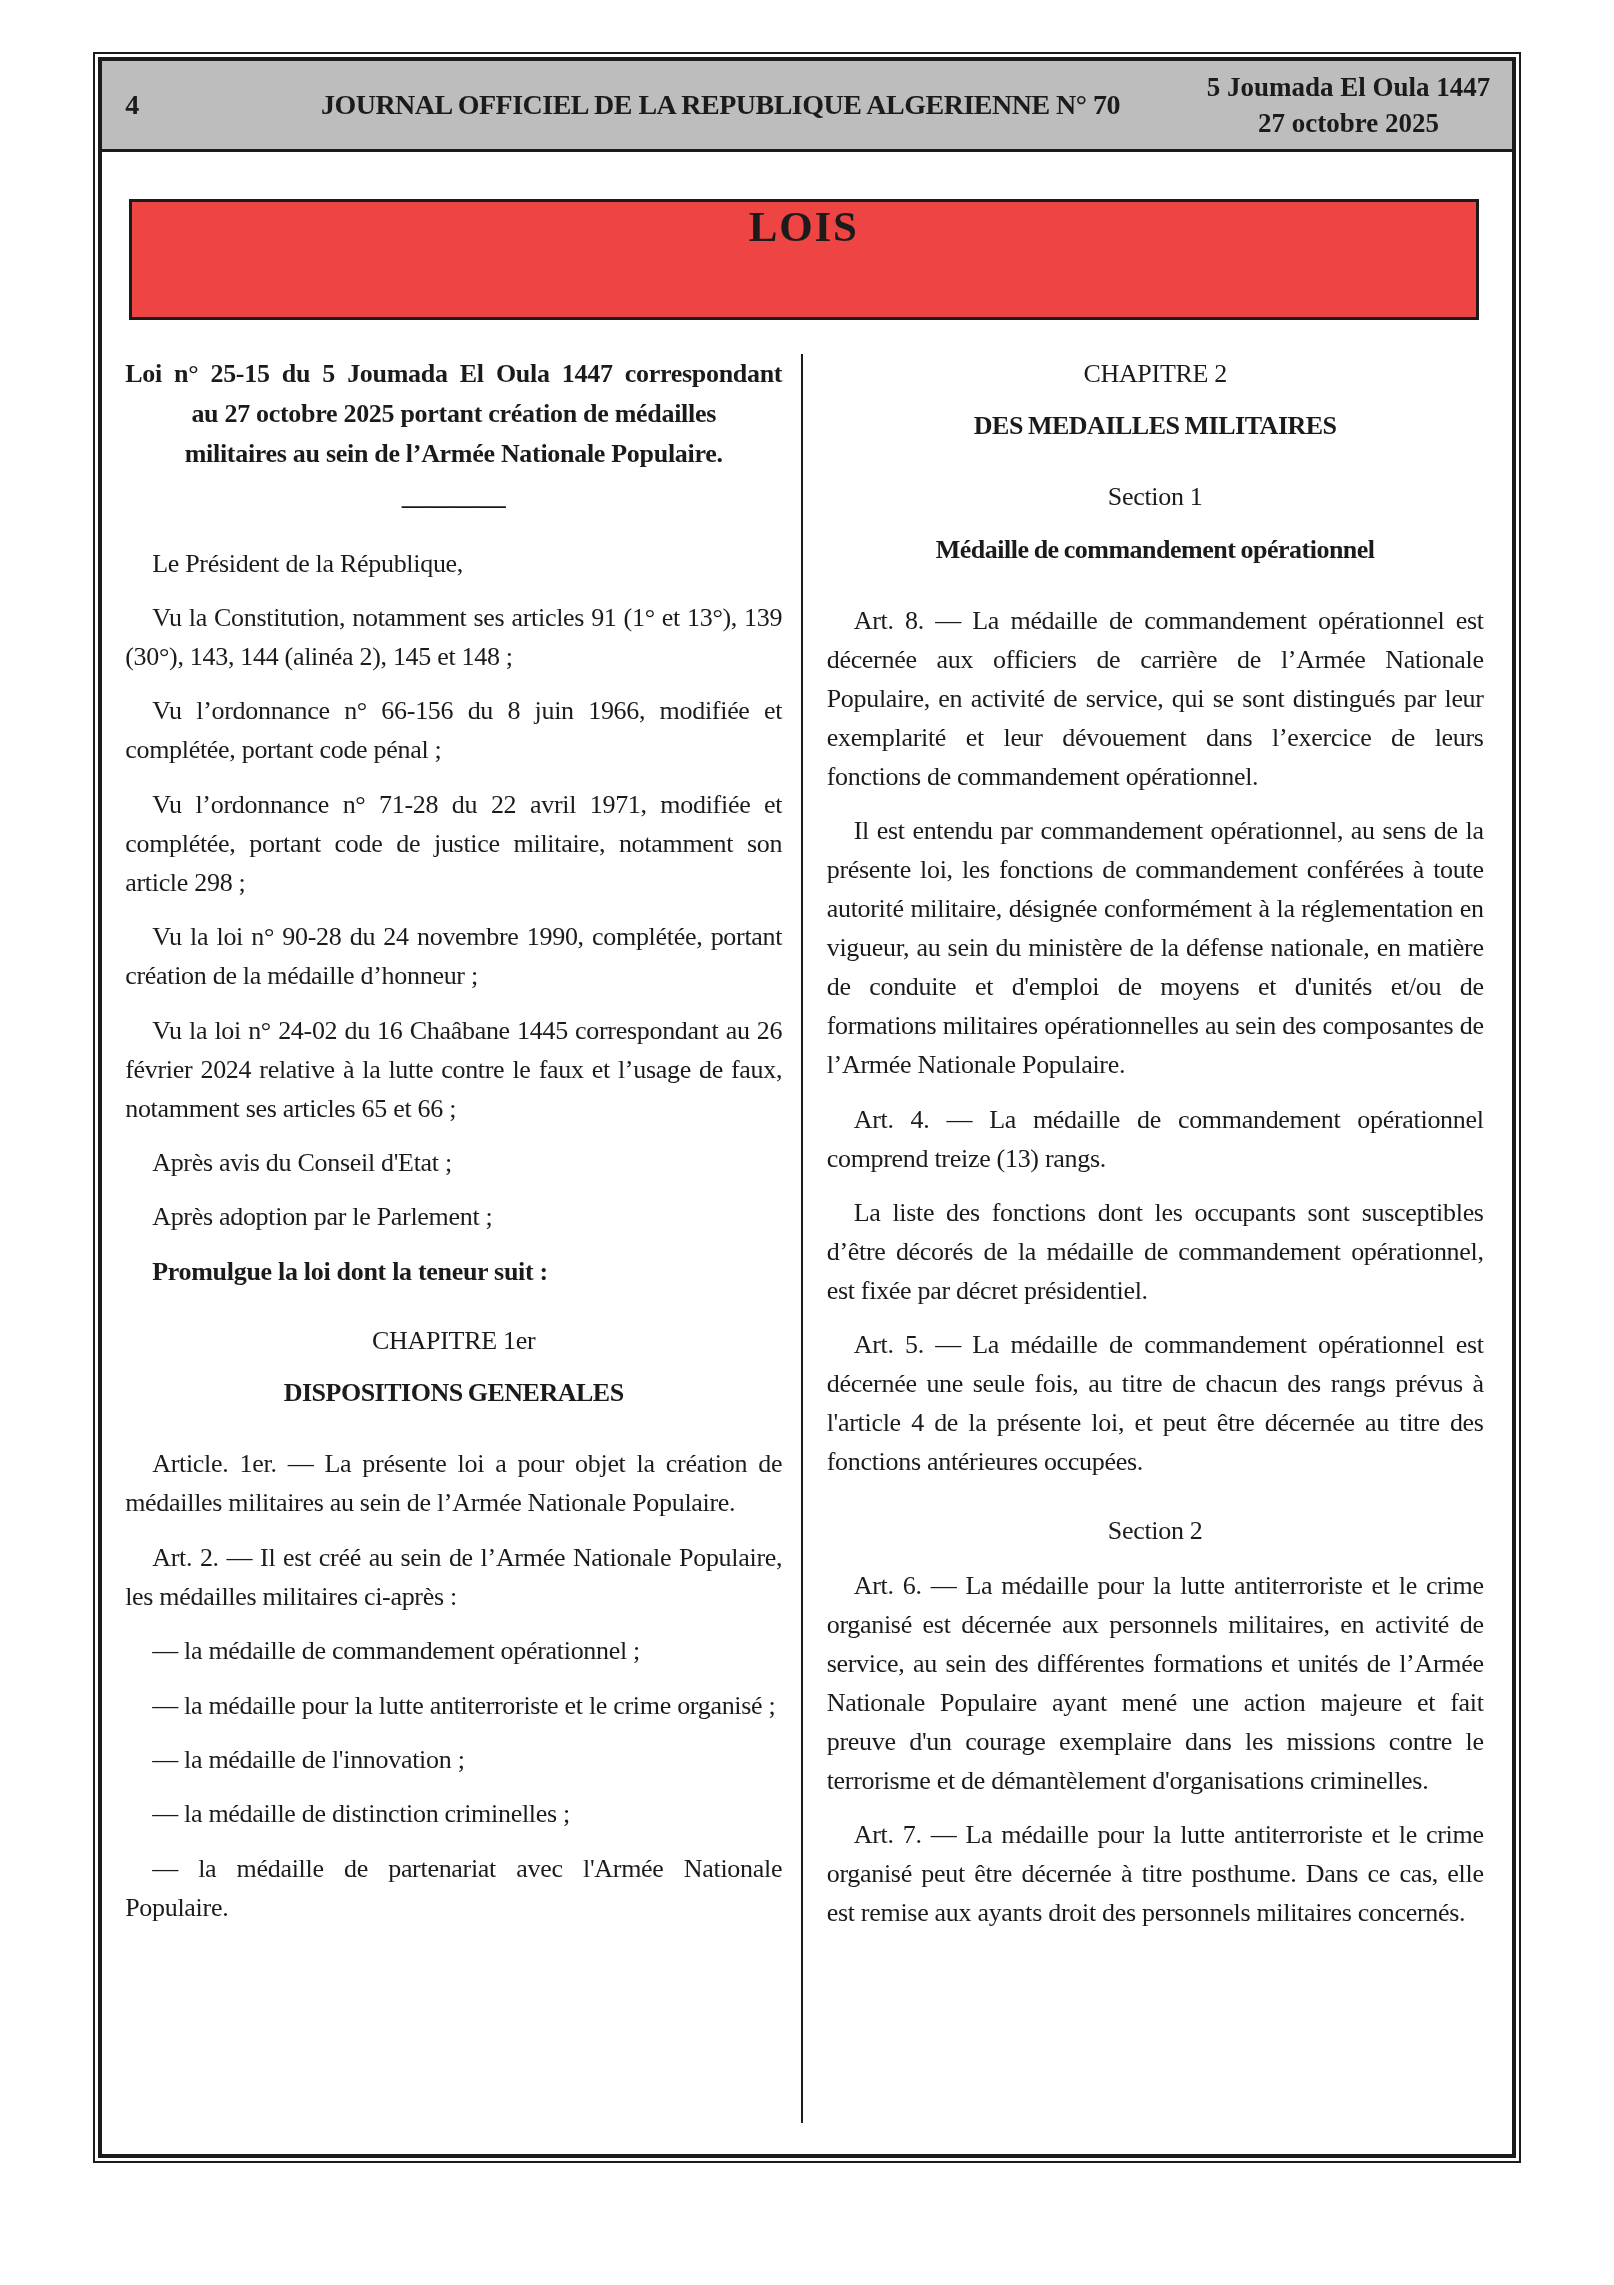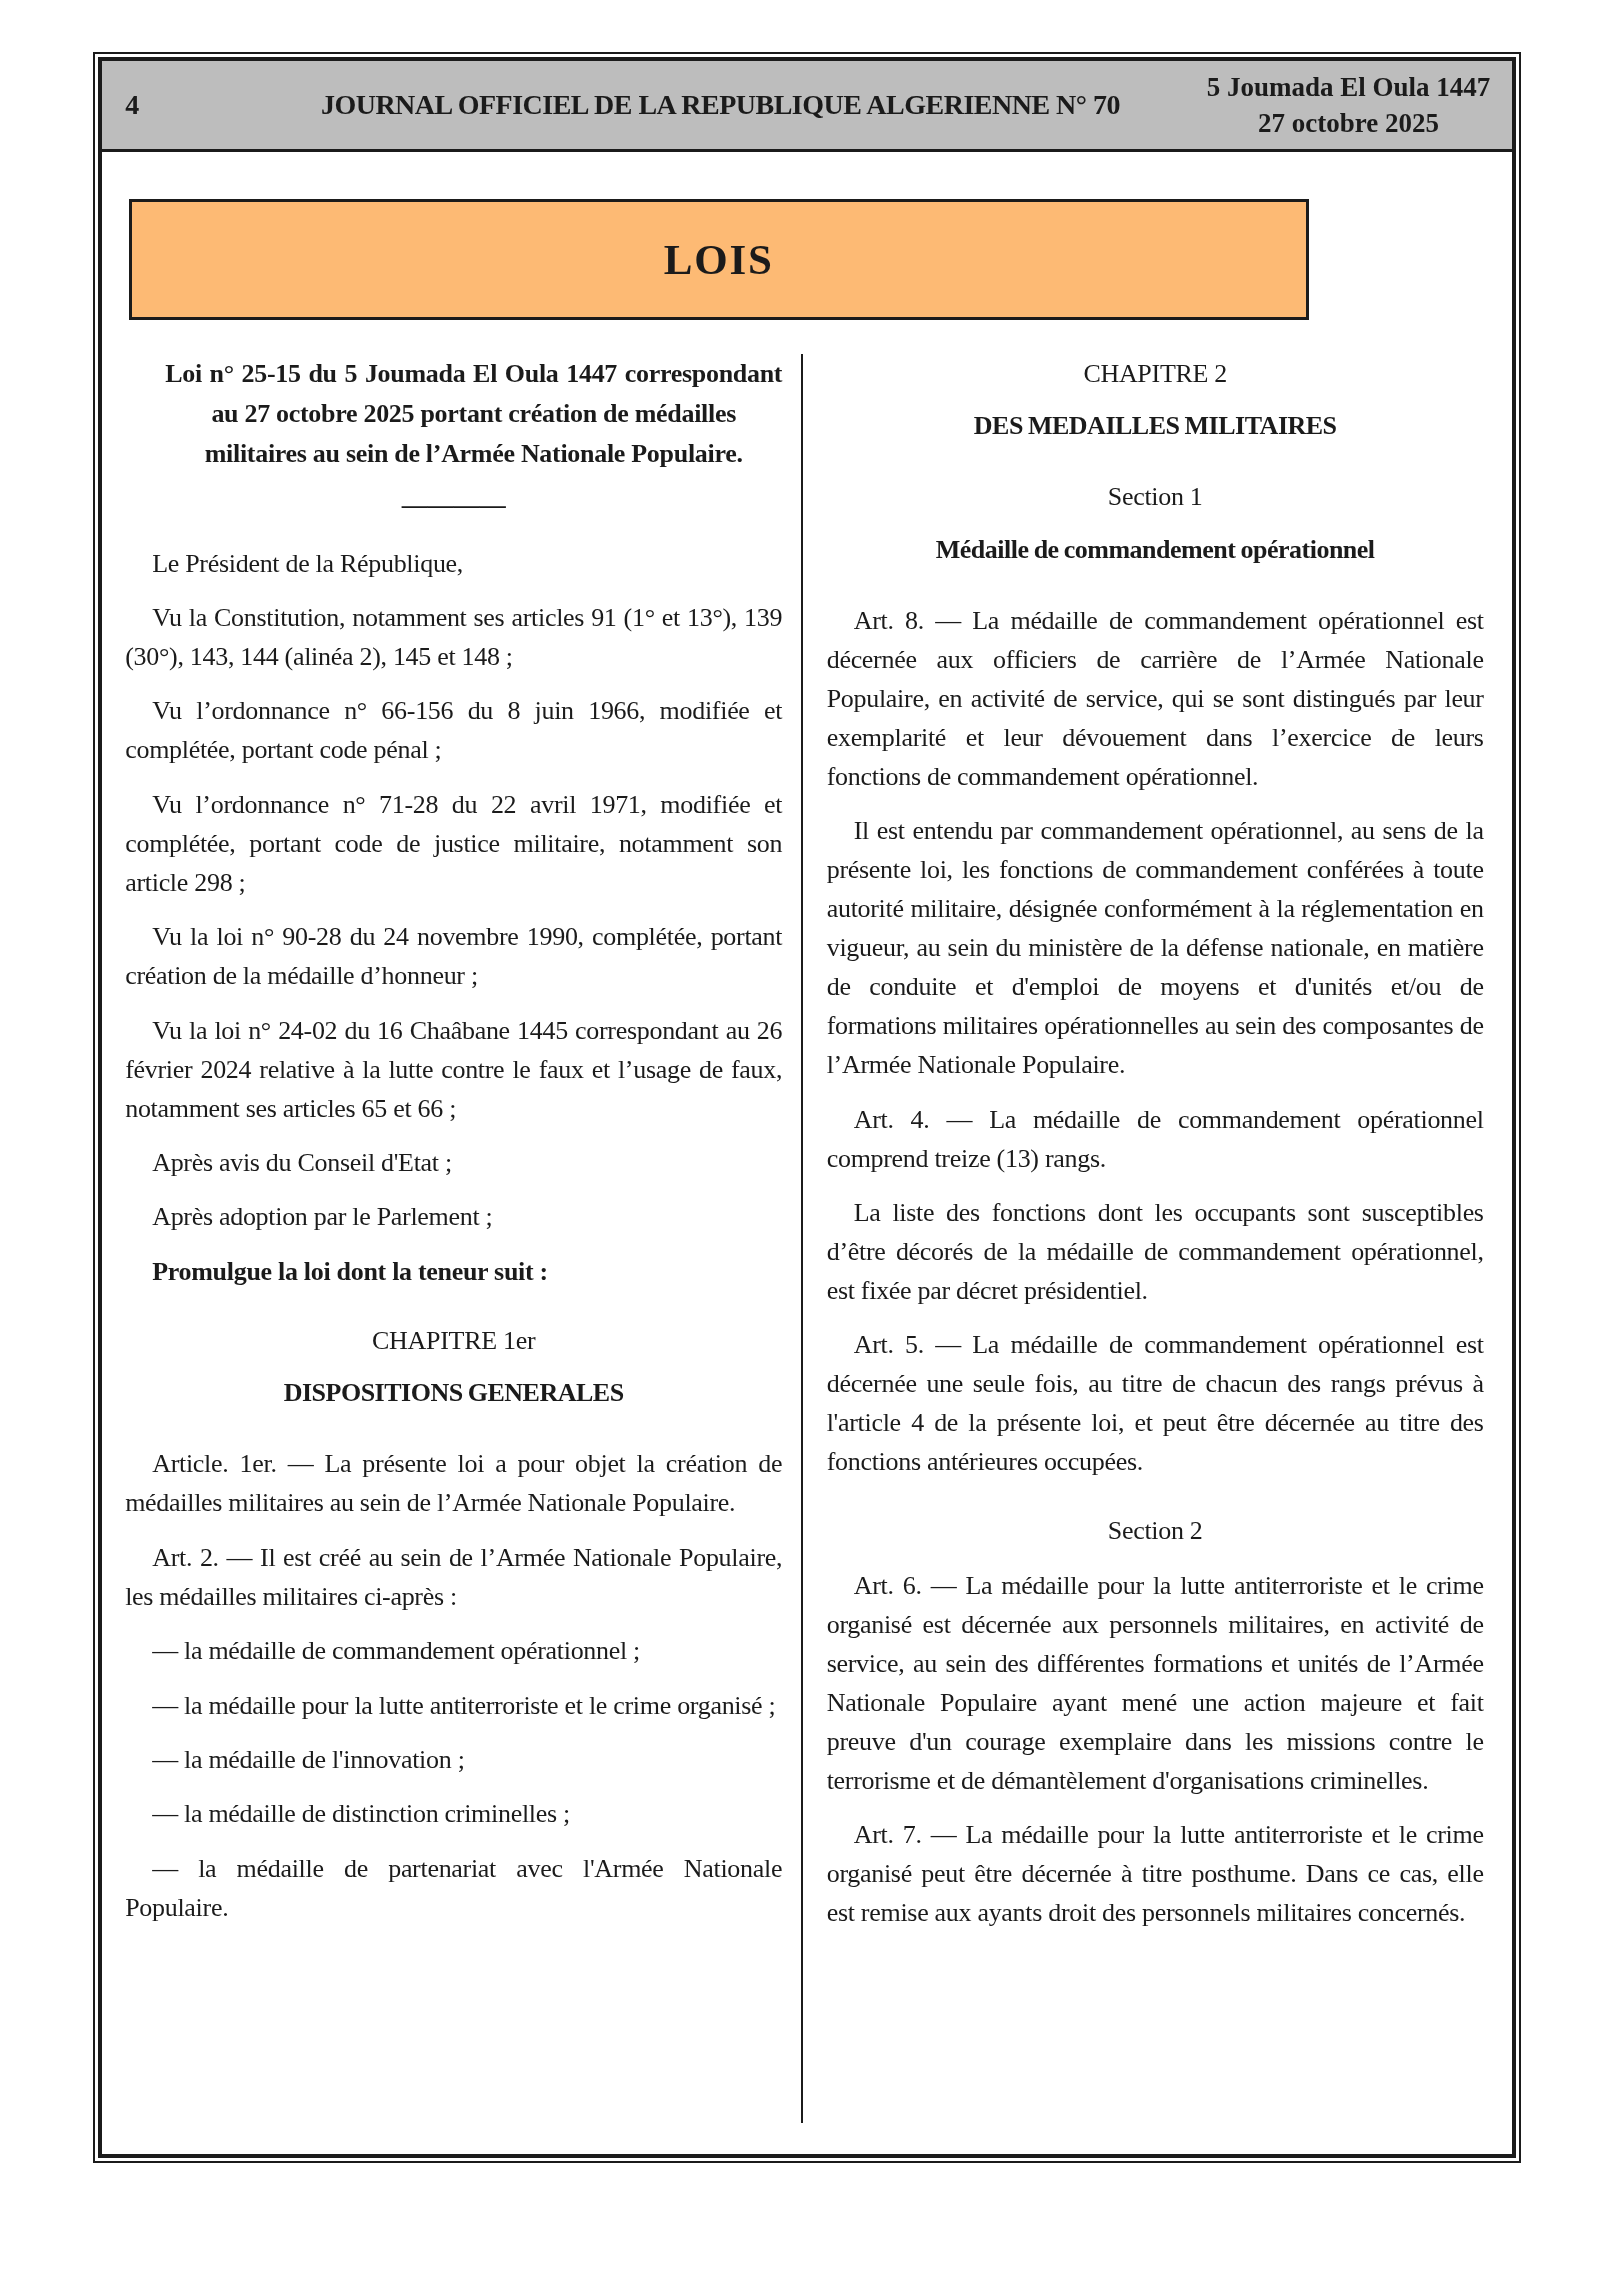--- a/index.html
+++ b/index.html
@@ -56,27 +56,26 @@
     text-align: center;
     padding-right: 22px;
     font-size: 27px;
     line-height: 36px;
     white-space: nowrap;
   }
   .lois-banner {
     position: absolute;
     top: 138px;
     left: 27px;
-    width: 1180px;
+    width: 1350px;
     height: 121px;
     box-sizing: border-box;
     border: 3.6px solid #1b1b1b;
-    background: #fdba74;
+    background: #ef4444;
     display: flex;
-    align-items: center;
     justify-content: center;
   }
   .lois-title {
     font-size: 43px;
     font-weight: bold;
     letter-spacing: 1.8px;
   }
   .content {
     position: absolute;
     top: 293px; left: 0; right: 0; bottom: 0;
@@ -124,21 +123,20 @@
     letter-spacing: 0;
     font-weight: bold;
   }
   .law-title {
     font-weight: bold;
     margin: 0 0 1.8px 0;
   }
   .law-title .line {
     line-height: 40px;
     white-space: nowrap;
-    margin-left: 40px;
   }
   .law-title .l1 { text-align: left; text-align-last: justify; }
   .law-title .lc { text-align: center; }
 </style>
 </head>
 <body>
 
 <div class="page">
   <div class="frame-outer">
     <div class="frame-inner">

